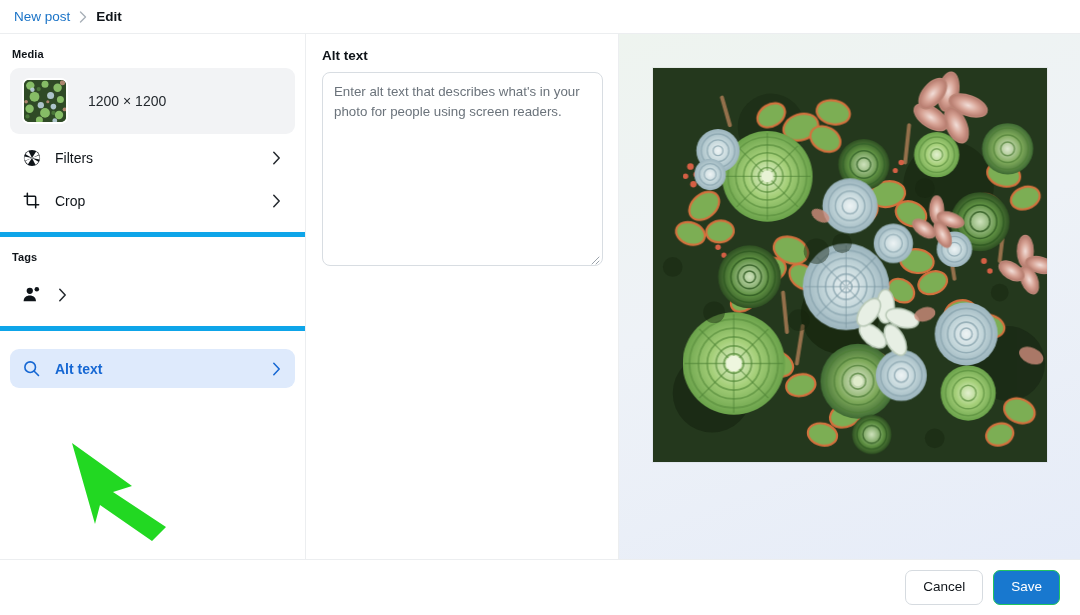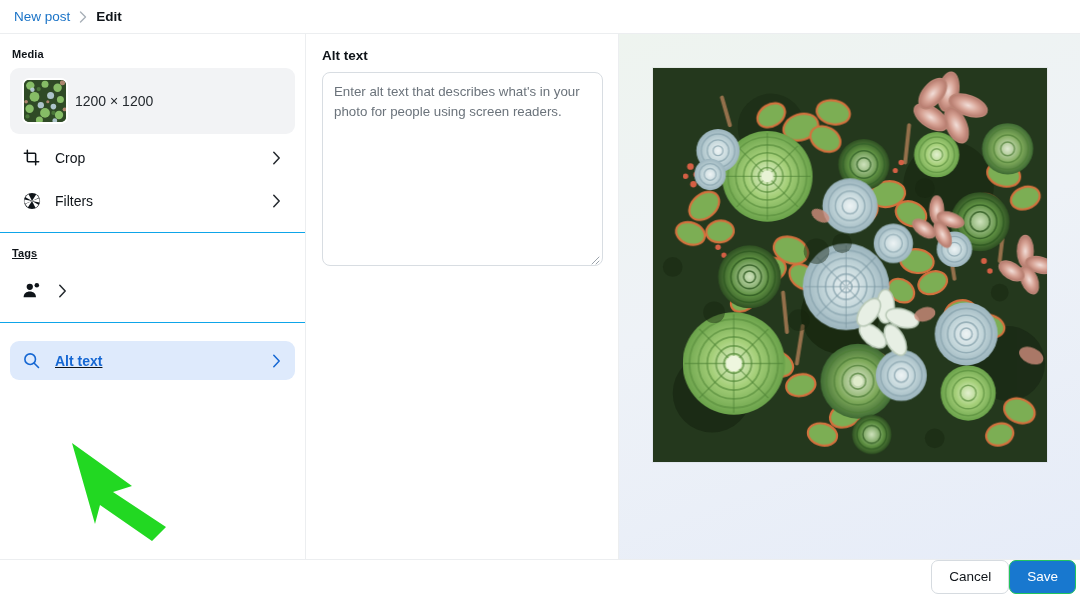--- a/index.html
+++ b/index.html
@@ -70,35 +70,34 @@
     border-right: 1px solid #eceef0;
     background: #ffffff;
     display: flex;
     flex-direction: column;
     position: relative;
   }
   .section {
     padding: 14px 10px 12px 10px;
   }
   .section + .section {
-    border-top: 1px solid #0ea5e9;
-    text-decoration: underline;
+    border-top: 5px solid #0ea5e9;
   }
   .section-title {
     font-size: 11px;
     font-weight: bold;
     color: #0f1419;
     padding: 0 2px 8px 2px;
     letter-spacing: .1px;
   }
 
   .media-card {
     display: flex;
     align-items: center;
-    gap: 7px;
+    gap: 20px;
     background: #f2f3f5;
     border-radius: 9px;
     padding: 10px 12px;
     cursor: pointer;
   }
   .thumb {
     width: 46px;
     height: 46px;
     border-radius: 7px;
     overflow: hidden;
@@ -221,23 +220,24 @@
   }
   .photo svg { display: block; width: 100%; height: 100%; }
 
   
   .footer {
     height: 56px;
     min-height: 56px;
     border-top: 1px solid #eceef0;
     background: #ffffff;
     display: flex;
-    align-items: flex-start;
+    align-items: center;
     justify-content: flex-end;
-    padding: 0 4px;
+    gap: 10px;
+    padding: 0 20px;
   }
   .btn {
     font-family: "Liberation Sans", sans-serif;
     font-size: 13.5px;
     border-radius: 7px;
     padding: 8px 17px;
     cursor: pointer;
     line-height: 1.2;
   }
   .btn-secondary {
@@ -315,48 +315,48 @@
                   <circle cx="42" cy="47" r="3"></circle>
                 <circle cx="5" cy="52" r="3"></circle>
               </g>
             </svg>
           </div>
           <div class="media-dims">1200 × 1200</div>
         </div>
 
         <div class="row">
           <span class="ico">
-            <svg width="17" height="17" viewBox="0 0 18 18" fill="none" aria-hidden="true">
-              <path d="M4.6 1.4V12.4a1 1 0 001 1h11" stroke="currentColor" stroke-width="1.6" stroke-linecap="round"></path>
-              <path d="M13.4 16.6V5.6a1 1 0 00-1-1H1.4" stroke="currentColor" stroke-width="1.6" stroke-linecap="round"></path>
-            </svg>
-          </span>
-          <span class="label">Crop</span>
-          <span class="chev">
-            <svg width="9" height="14" viewBox="0 0 9 14" fill="none" aria-hidden="true">
-              <path d="M1.8 1.2L7.2 7L1.8 12.8" stroke="currentColor" stroke-width="1.5" stroke-linecap="round" stroke-linejoin="round"></path>
-            </svg>
-          </span>
-        </div>
-
-        <div class="row">
-          <span class="ico">
             <svg width="18" height="18" viewBox="0 0 20 20" aria-hidden="true">
               <circle cx="10" cy="10" r="9" fill="currentColor"></circle>
               <g fill="#ffffff">
                 <path d="M10 10L17.5 6.4A8.6 8.6 0 0014.6 2.9z"></path>
                 <path d="M10 10L18.4 11.6A8.6 8.6 0 0017.9 6.9z"></path>
                 <path d="M10 10L13.9 17.4A8.6 8.6 0 0017.2 14.1z"></path>
                 <path d="M10 10L2.6 13.4A8.6 8.6 0 005.5 17z"></path>
                 <path d="M10 10L1.6 8.2A8.6 8.6 0 002.1 13z"></path>
                 <path d="M10 10L6.2 2.5A8.6 8.6 0 002.9 5.8z"></path>
               </g>
             </svg>
           </span>
           <span class="label">Filters</span>
+          <span class="chev">
+            <svg width="9" height="14" viewBox="0 0 9 14" fill="none" aria-hidden="true">
+              <path d="M1.8 1.2L7.2 7L1.8 12.8" stroke="currentColor" stroke-width="1.5" stroke-linecap="round" stroke-linejoin="round"></path>
+            </svg>
+          </span>
+        </div>
+
+        <div class="row">
+          <span class="ico">
+            <svg width="17" height="17" viewBox="0 0 18 18" fill="none" aria-hidden="true">
+              <path d="M4.6 1.4V12.4a1 1 0 001 1h11" stroke="currentColor" stroke-width="1.6" stroke-linecap="round"></path>
+              <path d="M13.4 16.6V5.6a1 1 0 00-1-1H1.4" stroke="currentColor" stroke-width="1.6" stroke-linecap="round"></path>
+            </svg>
+          </span>
+          <span class="label">Crop</span>
           <span class="chev">
             <svg width="9" height="14" viewBox="0 0 9 14" fill="none" aria-hidden="true">
               <path d="M1.8 1.2L7.2 7L1.8 12.8" stroke="currentColor" stroke-width="1.5" stroke-linecap="round" stroke-linejoin="round"></path>
             </svg>
           </span>
         </div>
       </div>
 
       <div class="section">
         <div class="section-title">Tags</div>

